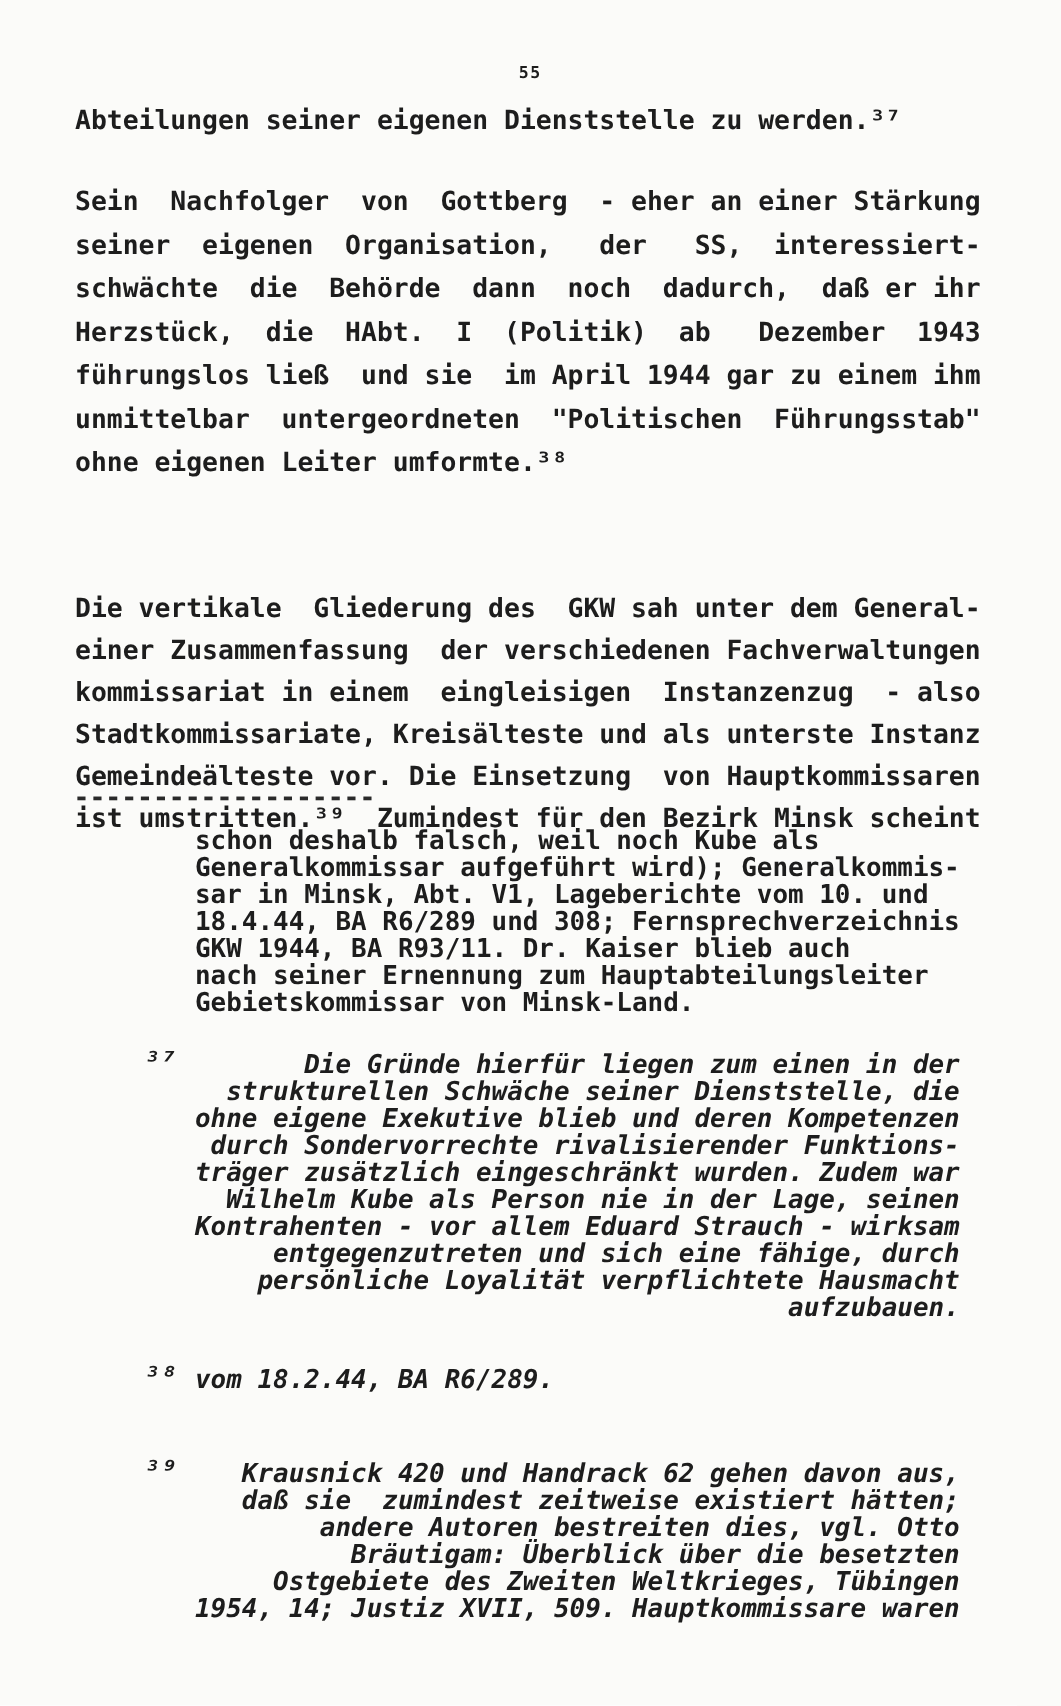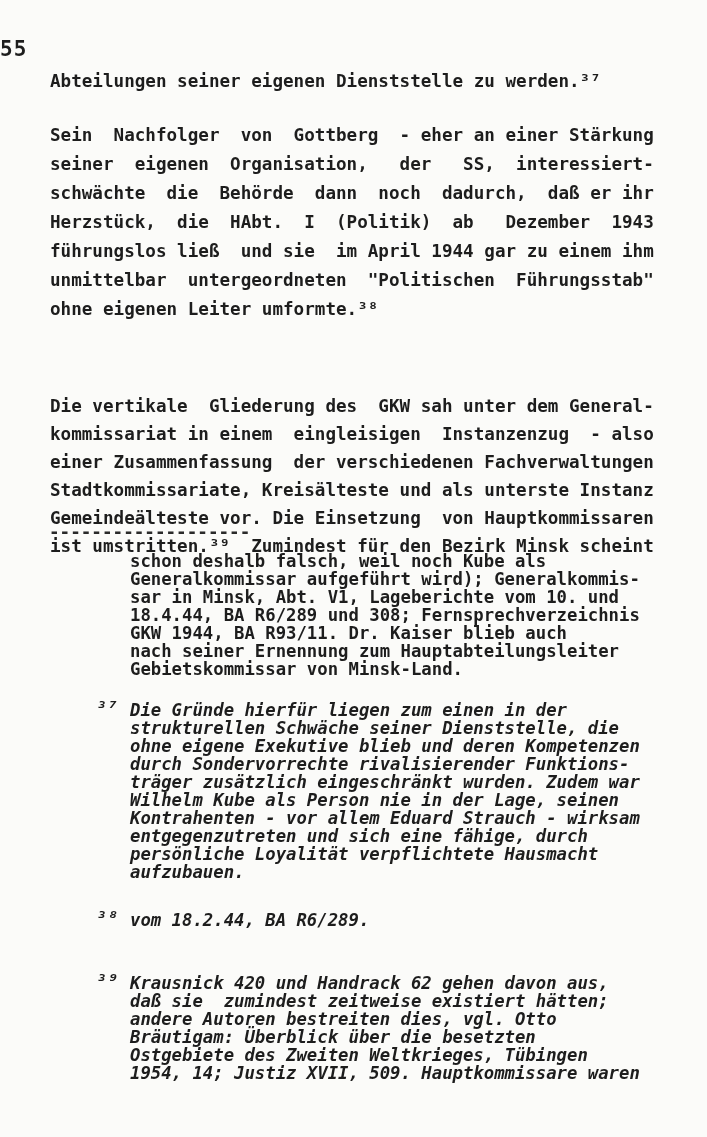--- a/index.html
+++ b/index.html
@@ -18,22 +18,22 @@
     font-weight: bold;
     color: #1d1d1d;
   }
   .line { white-space: pre; }
 
   .page-number {
     position: absolute;
     top: 38px;
     left: 0;
     width: 707px;
-    text-align: left;
-    font-size: 21px;
+    text-align: center;
+    font-size: 11px;
     line-height: 22px;
     letter-spacing: 1px;
   }
   .body-par {
     position: absolute;
     left: 50px;
     font-size: 17.6px;
   }
   .body-par .line { line-height: 29px; }
   #par1 { top: 67px; }
@@ -69,21 +69,21 @@
   #fn37 { top: 701px; }
   #fn38 { top: 911px; }
   #fn39 { top: 974px; }
   .fn-marker {
     position: absolute;
     left: 0;
     top: -3px;
     font-size: 17.3px;
     letter-spacing: 1px;
   }
-  .fn-lines { margin-left: 34px; }
+  .fn-lines { margin-left: 34px; text-align: right; }
 </style>
 </head>
 <body>
 
 <div class="page">
 
   <div class="page-number">55</div>
 
   <div id="par1" class="body-par">
       <div class="line">Abteilungen seiner eigenen Dienststelle zu werden.³⁷</div>
@@ -94,22 +94,22 @@
       <div class="line">seiner  eigenen  Organisation,   der   SS,  interessiert-</div>
       <div class="line">schwächte  die  Behörde  dann  noch  dadurch,  daß er ihr</div>
       <div class="line">Herzstück,  die  HAbt.  I  (Politik)  ab   Dezember  1943</div>
       <div class="line">führungslos ließ  und sie  im April 1944 gar zu einem ihm</div>
       <div class="line">unmittelbar  untergeordneten  "Politischen  Führungsstab"</div>
       <div class="line">ohne eigenen Leiter umformte.³⁸</div>
     </div>
 
   <div id="par3" class="body-par">
       <div class="line">Die vertikale  Gliederung des  GKW sah unter dem General-</div>
+      <div class="line">einer Zusammenfassung  der verschiedenen Fachverwaltungen</div>
       <div class="line">kommissariat in einem  eingleisigen  Instanzenzug  - also</div>
-      <div class="line">einer Zusammenfassung  der verschiedenen Fachverwaltungen</div>
       <div class="line">Stadtkommissariate, Kreisälteste und als unterste Instanz</div>
       <div class="line">Gemeindeälteste vor. Die Einsetzung  von Hauptkommissaren</div>
       <div class="line">ist umstritten.³⁹  Zumindest für den Bezirk Minsk scheint</div>
     </div>
 
   <div class="separator">-------------------</div>
 
   <div class="fn-cont">
       <div class="line">schon deshalb falsch, weil noch Kube als</div>
       <div class="line">Generalkommissar aufgeführt wird); Generalkommis-</div>

